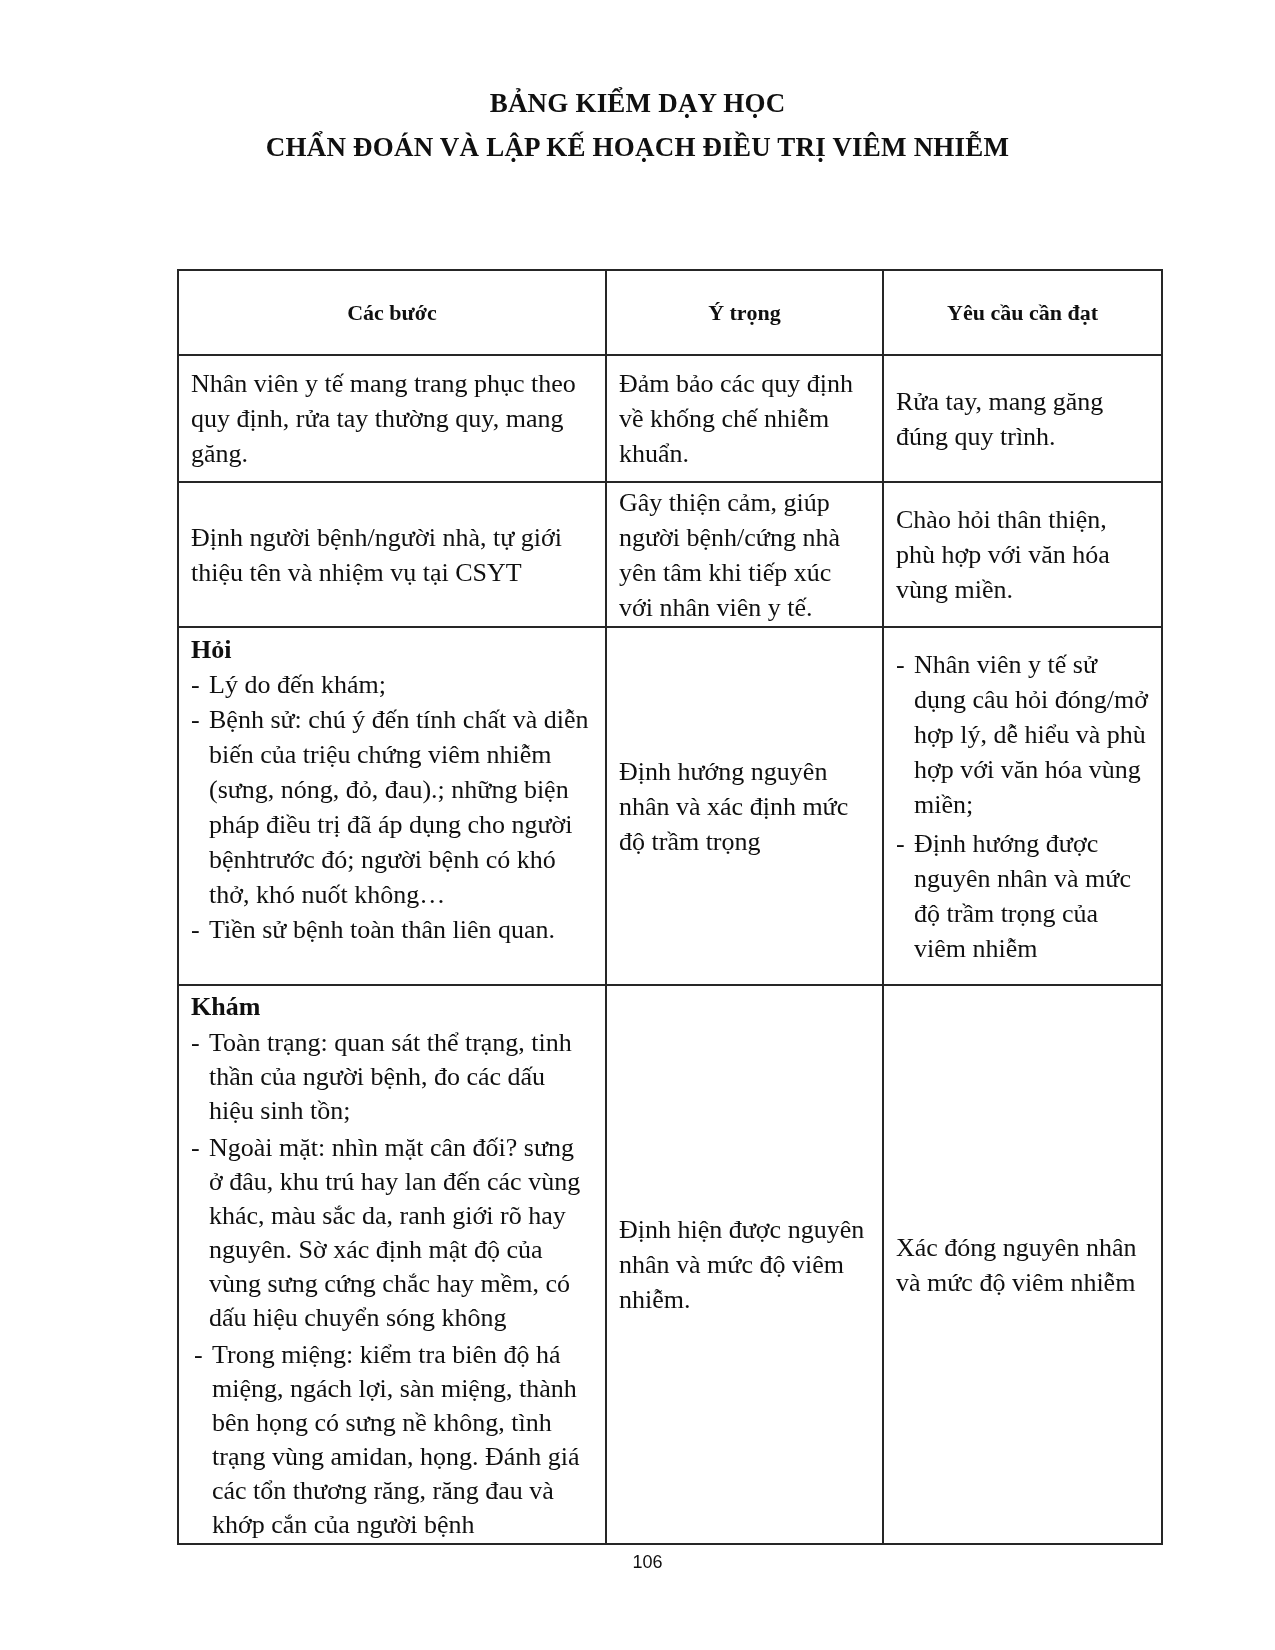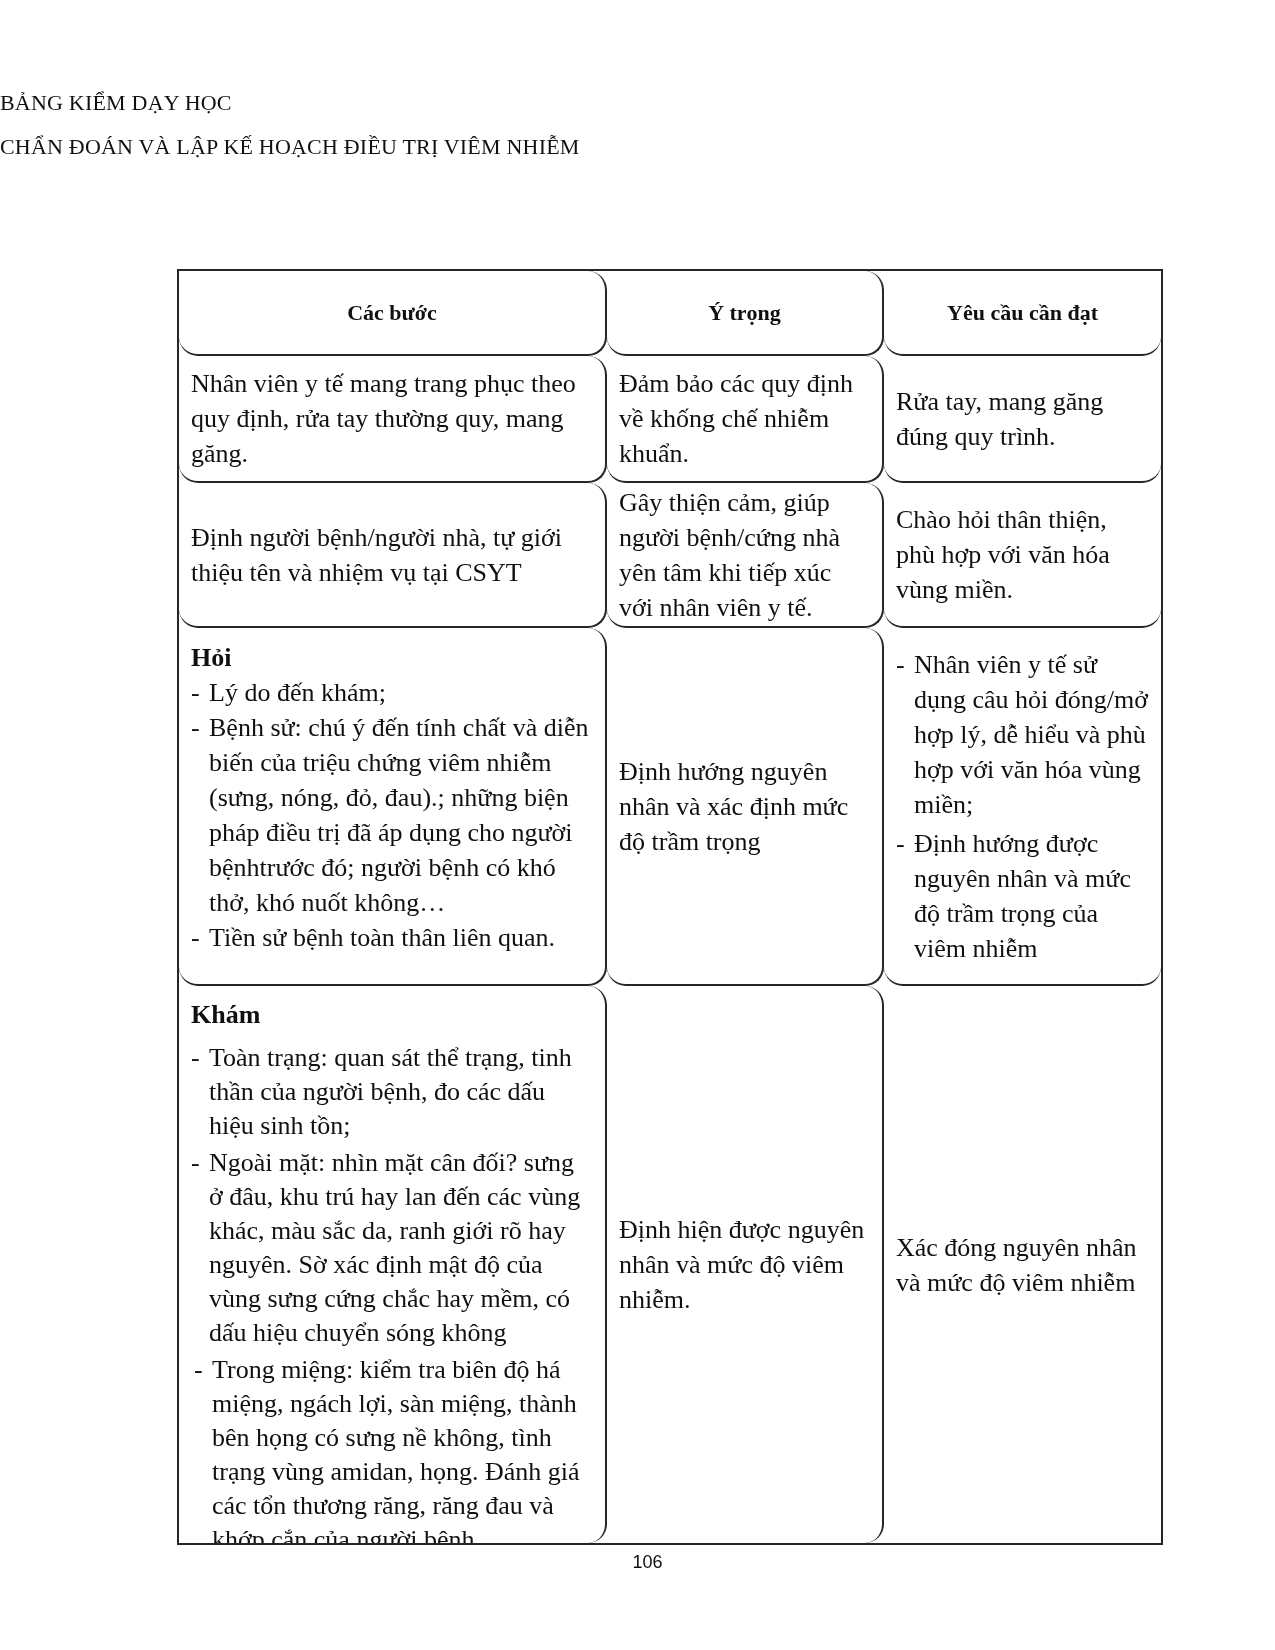--- a/index.html
+++ b/index.html
@@ -11,57 +11,56 @@
   body{
     width:1275px;height:1650px;
     background:var(--background);
     position:relative;
     font-family:"Liberation Serif","DejaVu Serif",serif;
     color:var(--text);
     overflow:hidden;
   }
   .doc-title{
     position:absolute;top:81px;left:0;width:1275px;
-    text-align:left;font-weight:normal;
-    font-size:22px;line-height:44px;
+    text-align:center;font-weight:bold;
+    font-size:27px;line-height:44px;
     letter-spacing:0.2px;
   }
   .tbl{
     position:absolute;left:177px;top:269px;
     width:986px;height:1276px;
     box-sizing:border-box;
     border:2px solid var(--border);
     display:grid;
     grid-template-columns:428px 277px 277px;
     grid-template-rows:85px 127px 145px 358px 557px;
     font-size:26px;line-height:35px;
   }
   .cell{
     box-sizing:border-box;
     border-right:2px solid var(--border);
     border-bottom:2px solid var(--border);
     padding:0 12px;
     display:flex;flex-direction:column;justify-content:center;
     overflow:hidden;
-    border-radius:19px;
   }
   .cell.last-col{border-right:none;}
   .cell.last-row{border-bottom:none;}
-  .cell.top{justify-content:flex-start;padding-top:12px;}
+  .cell.top{justify-content:flex-start;padding-top:4px;}
   .hdr{
     font-weight:bold;font-size:22px;
     align-items:center;justify-content:center;text-align:center;
     line-height:28px;
   }
   .cell-heading{font-weight:bold;}
   .bullet{display:flex;align-items:flex-start;}
   .bullet .mk{flex:0 0 18px;}
   .bullet .tx{flex:1 1 auto;}
   .exam{line-height:34px;padding-top:2px;}
-  .exam .cell-heading{margin-bottom:9px;}
+  .exam .cell-heading{margin-bottom:2px;}
   .exam .bullet{margin-top:3px;}
   .exam .bullet.first{margin-top:0;}
   .exam .bullet.indent-sm{margin-left:3px;}
   .req-list .bullet + .bullet{margin-top:4px;}
   .pageno{
     position:absolute;top:1550px;left:0;width:1295px;
     text-align:center;
     font-family:"Liberation Sans","DejaVu Sans",sans-serif;
     font-size:18px;line-height:24px;
   }

